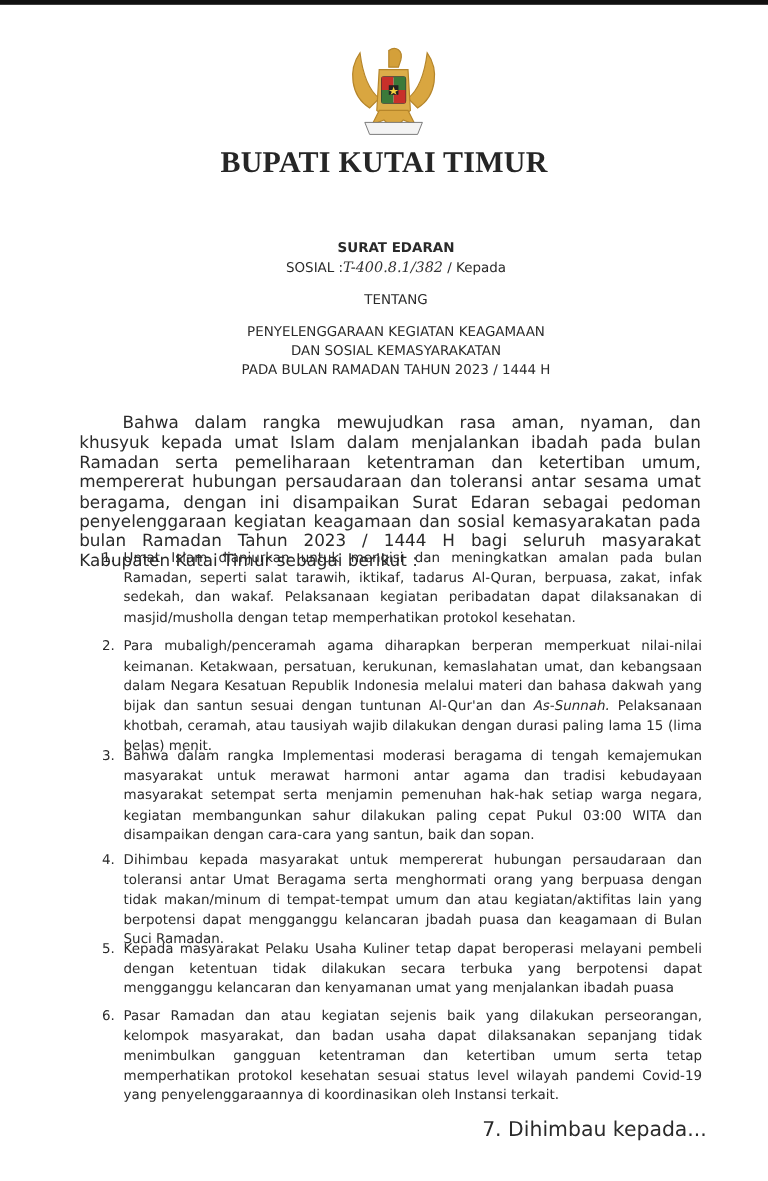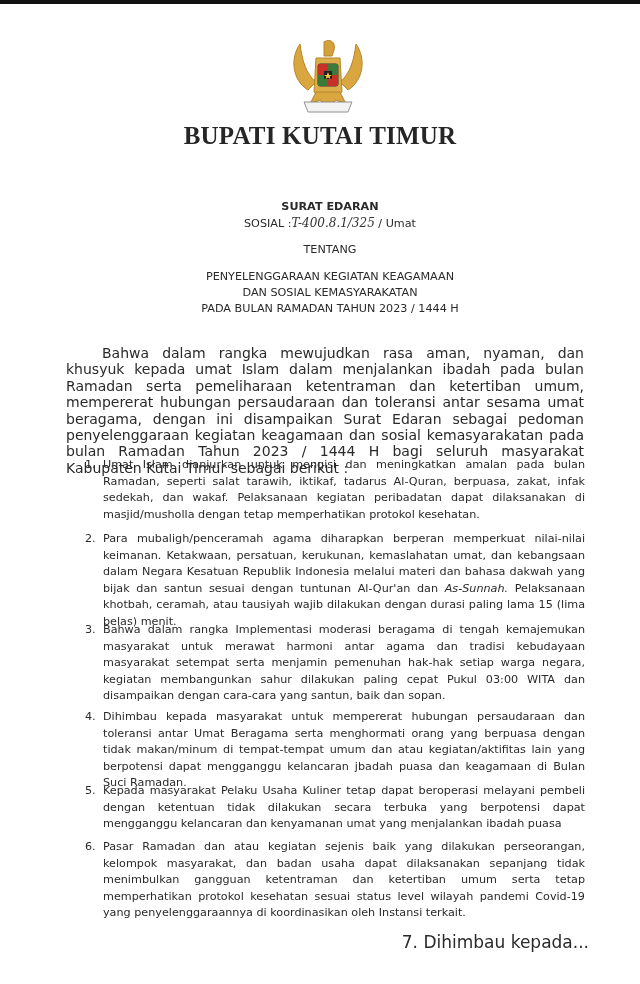--- a/index.html
+++ b/index.html
@@ -67,21 +67,21 @@
   <path d="M30 56 L24 68 L34 64 L42 72 L50 64 L60 68 L54 56 Z" fill="#d9a640" stroke="#b5852a" stroke-width="1"></path>
 
   <path d="M18 66 L66 66 L62 76 L22 76 Z" fill="#f3f3f3" stroke="#777" stroke-width="0.8"></path>
 </svg>
 
 <div class="title">BUPATI KUTAI TIMUR</div>
 
 <div class="center-line bold" style="top:200px;">SURAT EDARAN</div>
 
 <div class="center-line" style="top:216px;">
-  <span>SOSIAL :</span><span class="handwrite">T-400.8.1/325</span><span> / Umat</span>
+  <span>SOSIAL :</span><span class="handwrite">T-400.8.1/382</span><span> / Kepada</span>
 </div>
 
 <div class="center-line" style="top:243px;">TENTANG</div>
 
 <div class="center-line" style="top:270px;">PENYELENGGARAAN KEGIATAN KEAGAMAAN</div>
 <div class="center-line" style="top:286px;">DAN SOSIAL KEMASYARAKATAN</div>
 <div class="center-line" style="top:302px;">PADA BULAN RAMADAN TAHUN 2023 / 1444 H</div>
 
 <div class="intro">Bahwa dalam rangka mewujudkan rasa aman, nyaman, dan khusyuk kepada umat Islam dalam menjalankan ibadah pada bulan Ramadan serta pemeliharaan ketentraman dan ketertiban umum, mempererat hubungan persaudaraan dan toleransi antar sesama umat beragama, dengan ini disampaikan Surat Edaran sebagai pedoman penyelenggaraan kegiatan keagamaan dan sosial kemasyarakatan pada bulan Ramadan Tahun 2023 / 1444 H bagi seluruh masyarakat Kabupaten Kutai Timur sebagai berikut :</div>
 

